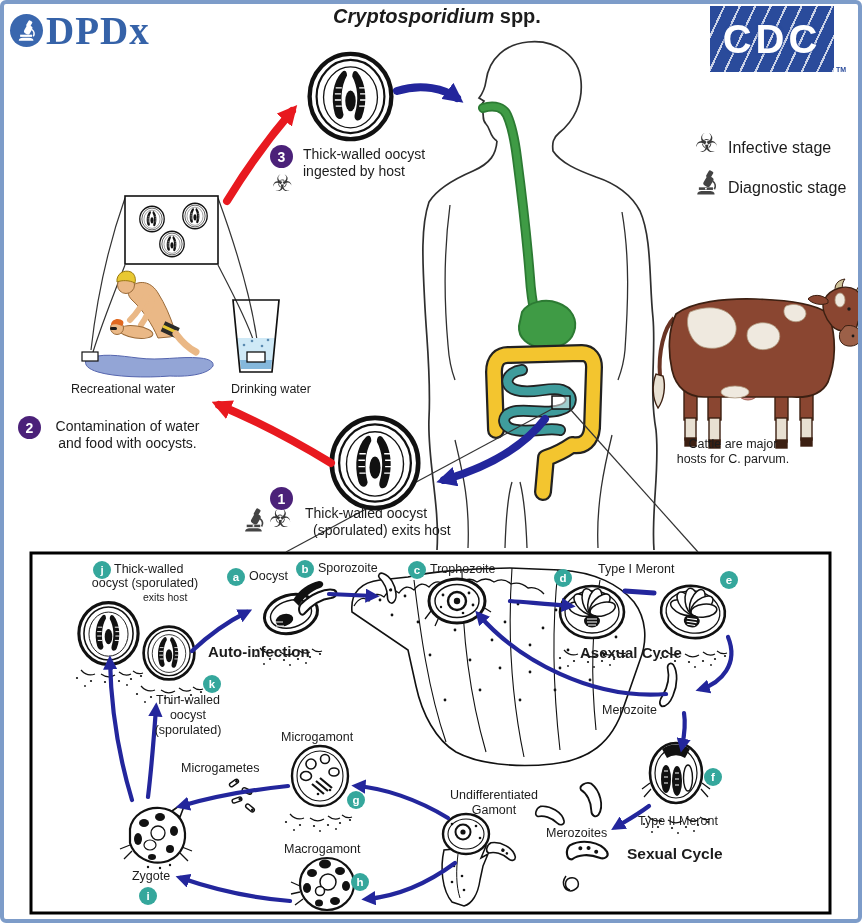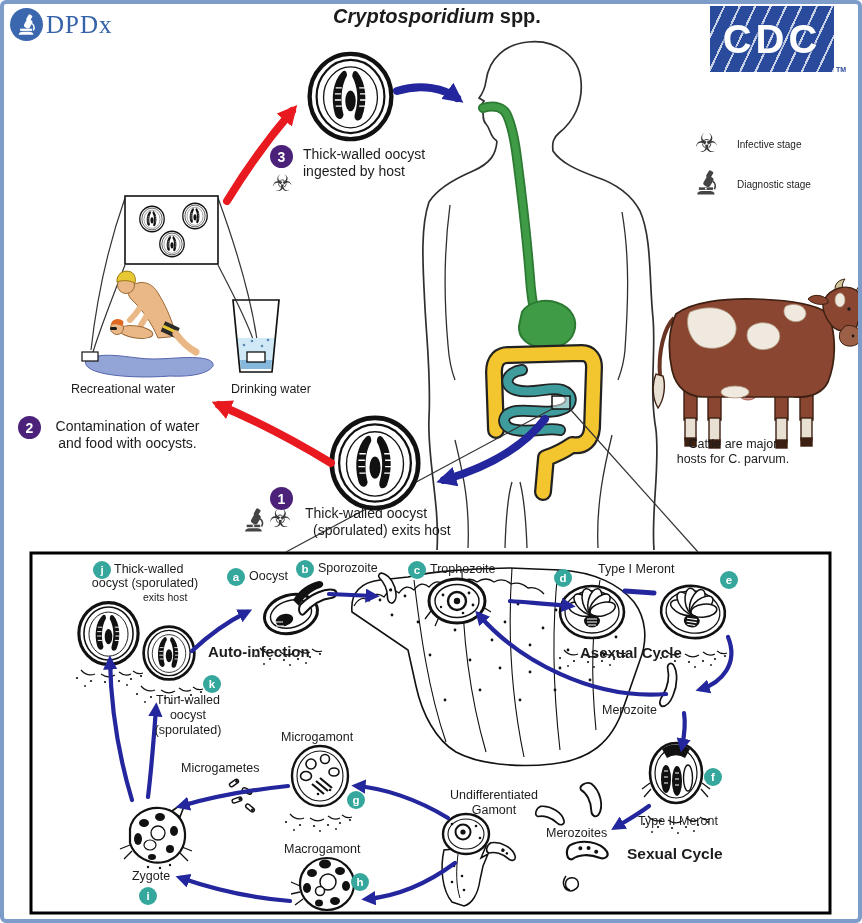--- a/index.html
+++ b/index.html
@@ -13,27 +13,27 @@
   .lbl-c{text-align:center;white-space:normal;}
   .lbl-b{font-weight:bold;font-size:15px;white-space:nowrap;}
   .small{font-size:10.5px;}
   .badge-step{width:23px;height:23px;border-radius:50%;background:#4b2179;color:#fff;
       font-weight:bold;font-size:14px;display:flex;align-items:center;justify-content:center;z-index:12;}
   .badge-stage{width:18px;height:18px;border-radius:50%;background:#35a79c;color:#fff;
       font-weight:bold;font-size:11.5px;display:flex;align-items:center;justify-content:center;z-index:12;}
   .bio{color:#3a3a3a;line-height:1;z-index:11;}
   #dpdx{display:flex;align-items:center;gap:3px;z-index:12;}
   #dpdx .disc{width:33px;height:33px;border-radius:50%;background:#3a67ae;display:flex;align-items:center;justify-content:center;}
-  #dpdx .word{font-family:"Liberation Serif","DejaVu Serif",serif;font-weight:normal;font-size:25px;color:#3562a8;letter-spacing:1px;}
+  #dpdx .word{font-family:"Liberation Serif","DejaVu Serif",serif;font-weight:bold;font-size:39px;color:#3562a8;letter-spacing:1px;}
   #title{font-size:20px;font-weight:bold;text-align:center;width:280px;}
   #cdc{width:124px;height:66px;background:#2a4b9b;display:flex;align-items:center;justify-content:center;position:absolute;z-index:12;
        background-image:repeating-linear-gradient(115deg,rgba(255,255,255,0) 0 12px,rgba(255,255,255,.75) 12px 14px);}
   #cdc span{font-weight:bold;font-size:40px;color:#fff;letter-spacing:4px;text-shadow:0 0 2px #2a4b9b,0 0 3px #2a4b9b;}
   .tm{font-size:7px;color:#2a4b9b;font-weight:bold;}
-  .legend-lbl{font-size:10px;margin-left:9px;}
+  .legend-lbl{font-size:16px;}
 </style>
 </head>
 <body>
 
 <div id="stage">
 <div id="frame"></div>
 
 <svg class="art" width="862" height="923" viewBox="0 0 862 923">
   <defs>
     <marker id="mb" viewBox="0 0 10 10" refX="6" refY="5" markerWidth="3.4" markerHeight="3.4" orient="auto">

